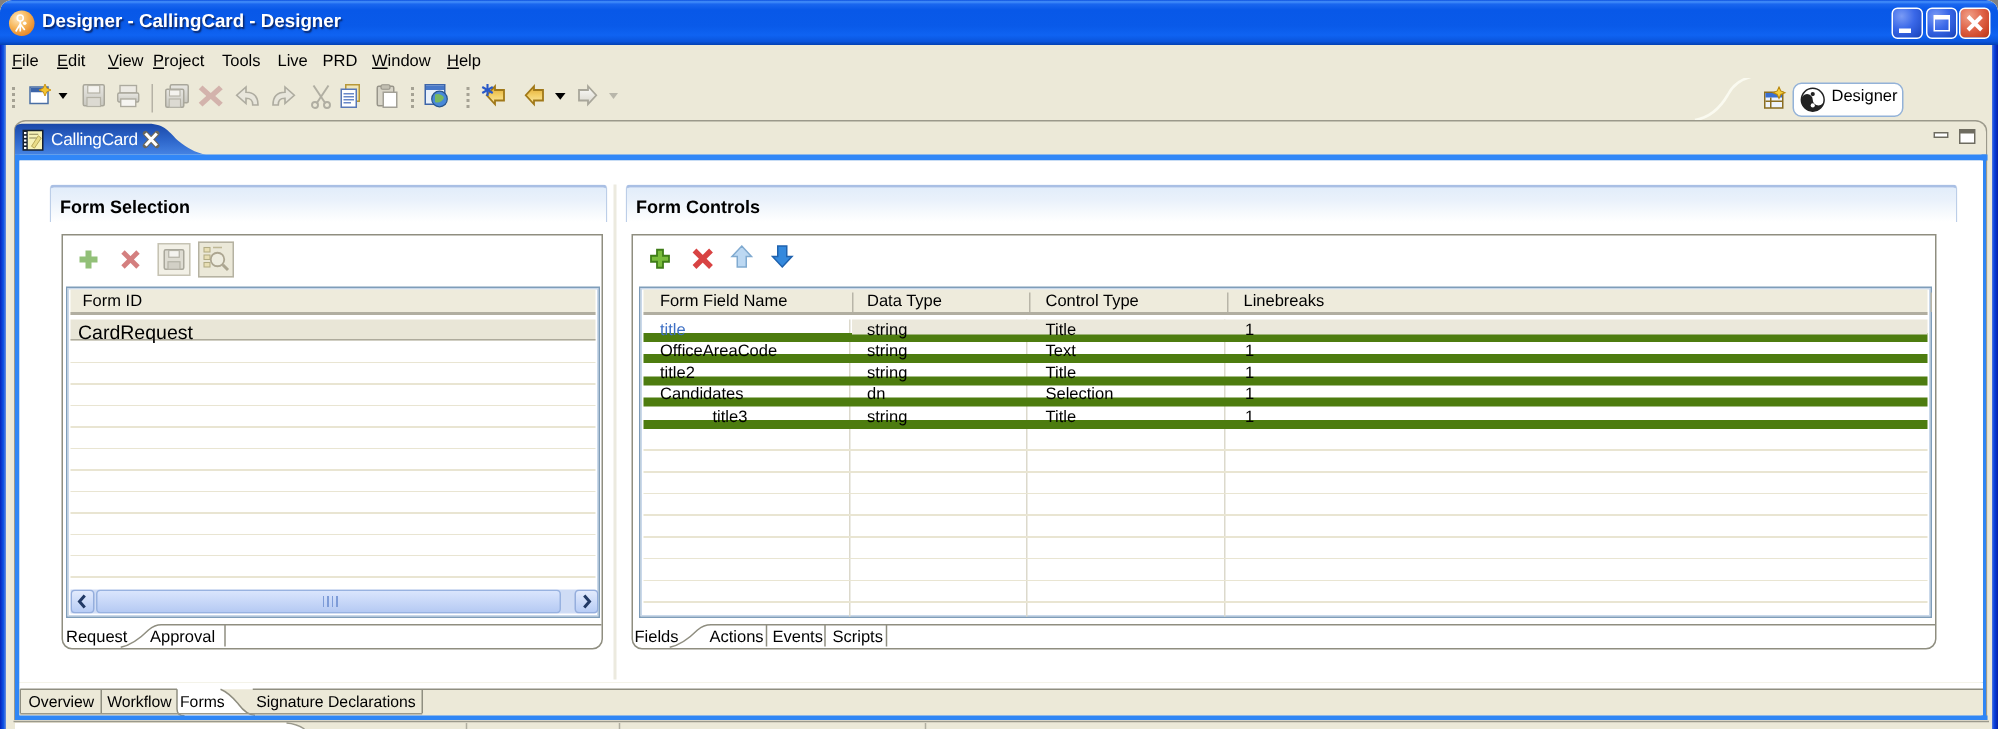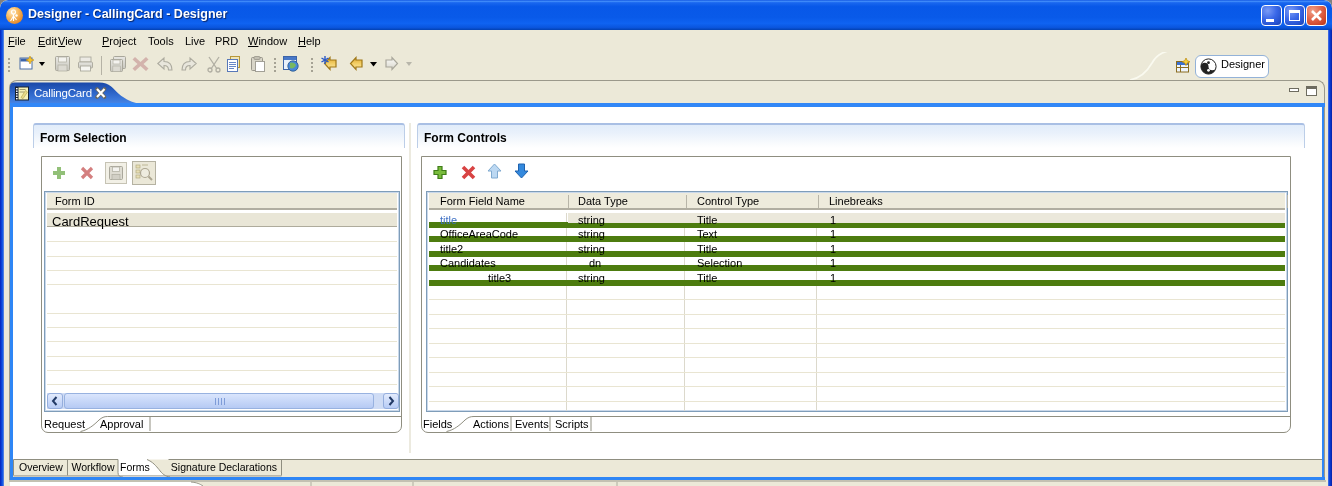--- a/index.html
+++ b/index.html
@@ -71,21 +71,21 @@
     <svg width="19" height="19" style="position:absolute;left:0;top:0;">
       <path d="M5 5 L14 14 M14 5 L5 14" stroke="#fff" stroke-width="2.6"></path>
     </svg>
   </div>
 
   <div class="abs" style="left:0;top:30px;width:4px;height:456px;background:linear-gradient(90deg,#0322bb,#0f55e6 60%,#6c8fdd 100%);"></div>
   <div class="abs" style="left:1328px;top:30px;width:4px;height:456px;background:linear-gradient(90deg,#5578e0 0%,#0b45e0 35%,#0620a6 100%);"></div>
   <div class="abs" id="menubar">
     <span class="menuitem" style="left:4px;"><u>F</u>ile</span>
     <span class="menuitem" style="left:34px;"><u>E</u>dit</span>
-    <span class="menuitem" style="left:54px;"><u>V</u>iew</span>
+    <span class="menuitem" style="left:68px;"><u>V</u>iew</span>
     <span class="menuitem" style="left:98px;"><u>P</u>roject</span>
     <span class="menuitem" style="left:144px;">Tools</span>
     <span class="menuitem" style="left:181px;">Live</span>
     <span class="menuitem" style="left:211px;">PRD</span>
     <span class="menuitem" style="left:244px;"><u>W</u>indow</span>
     <span class="menuitem" style="left:294px;"><u>H</u>elp</span>
   </div>
   <div class="abs" id="toolbar">
     <svg width="1324" height="29" style="position:absolute;left:0;top:0;">
       <defs>
@@ -379,26 +379,26 @@
         <span class="cell" style="left:401px;">1</span>
       </div>
     <div class="rrow" style="top:50px;">
         <span class="cell" style="left:11px;">title2</span>
         <span class="cell" style="left:149px;">string</span>
         <span class="cell" style="left:268px;">Title</span>
         <span class="cell" style="left:401px;">1</span>
       </div>
     <div class="rrow" style="top:64.5px;">
         <span class="cell" style="left:11px;">Candidates</span>
-        <span class="cell" style="left:160px;">dn</span>
+        <span class="cell" style="left:149px;">dn</span>
         <span class="cell" style="left:268px;">Selection</span>
         <span class="cell" style="left:401px;">1</span>
       </div>
     <div class="rrow" style="top:79px;">
-        <span class="cell" style="left:28px;padding-left:31px;">title3</span>
+        <span class="cell" style="left:15px;padding-left:31px;">title3</span>
         <span class="cell" style="left:149px;">string</span>
         <span class="cell" style="left:268px;">Title</span>
         <span class="cell" style="left:401px;">1</span>
       </div>
     <div style="position:absolute;left:2px;top:93.5px;right:2px;height:125px;
       background:repeating-linear-gradient(180deg, transparent 0px, transparent 13.5px, #e9e5d2 13.5px, #e9e5d2 14.5px);"></div>
   </div>
 
   <svg class="abs" width="870" height="20" style="left:421px;top:413px;">
     <path d="M25.5 18.5 C33 17 39 12 44 7 C47 4.5 49 3.5 53 3.5 L869 3.5" stroke="#8f8e80" fill="none"></path>

